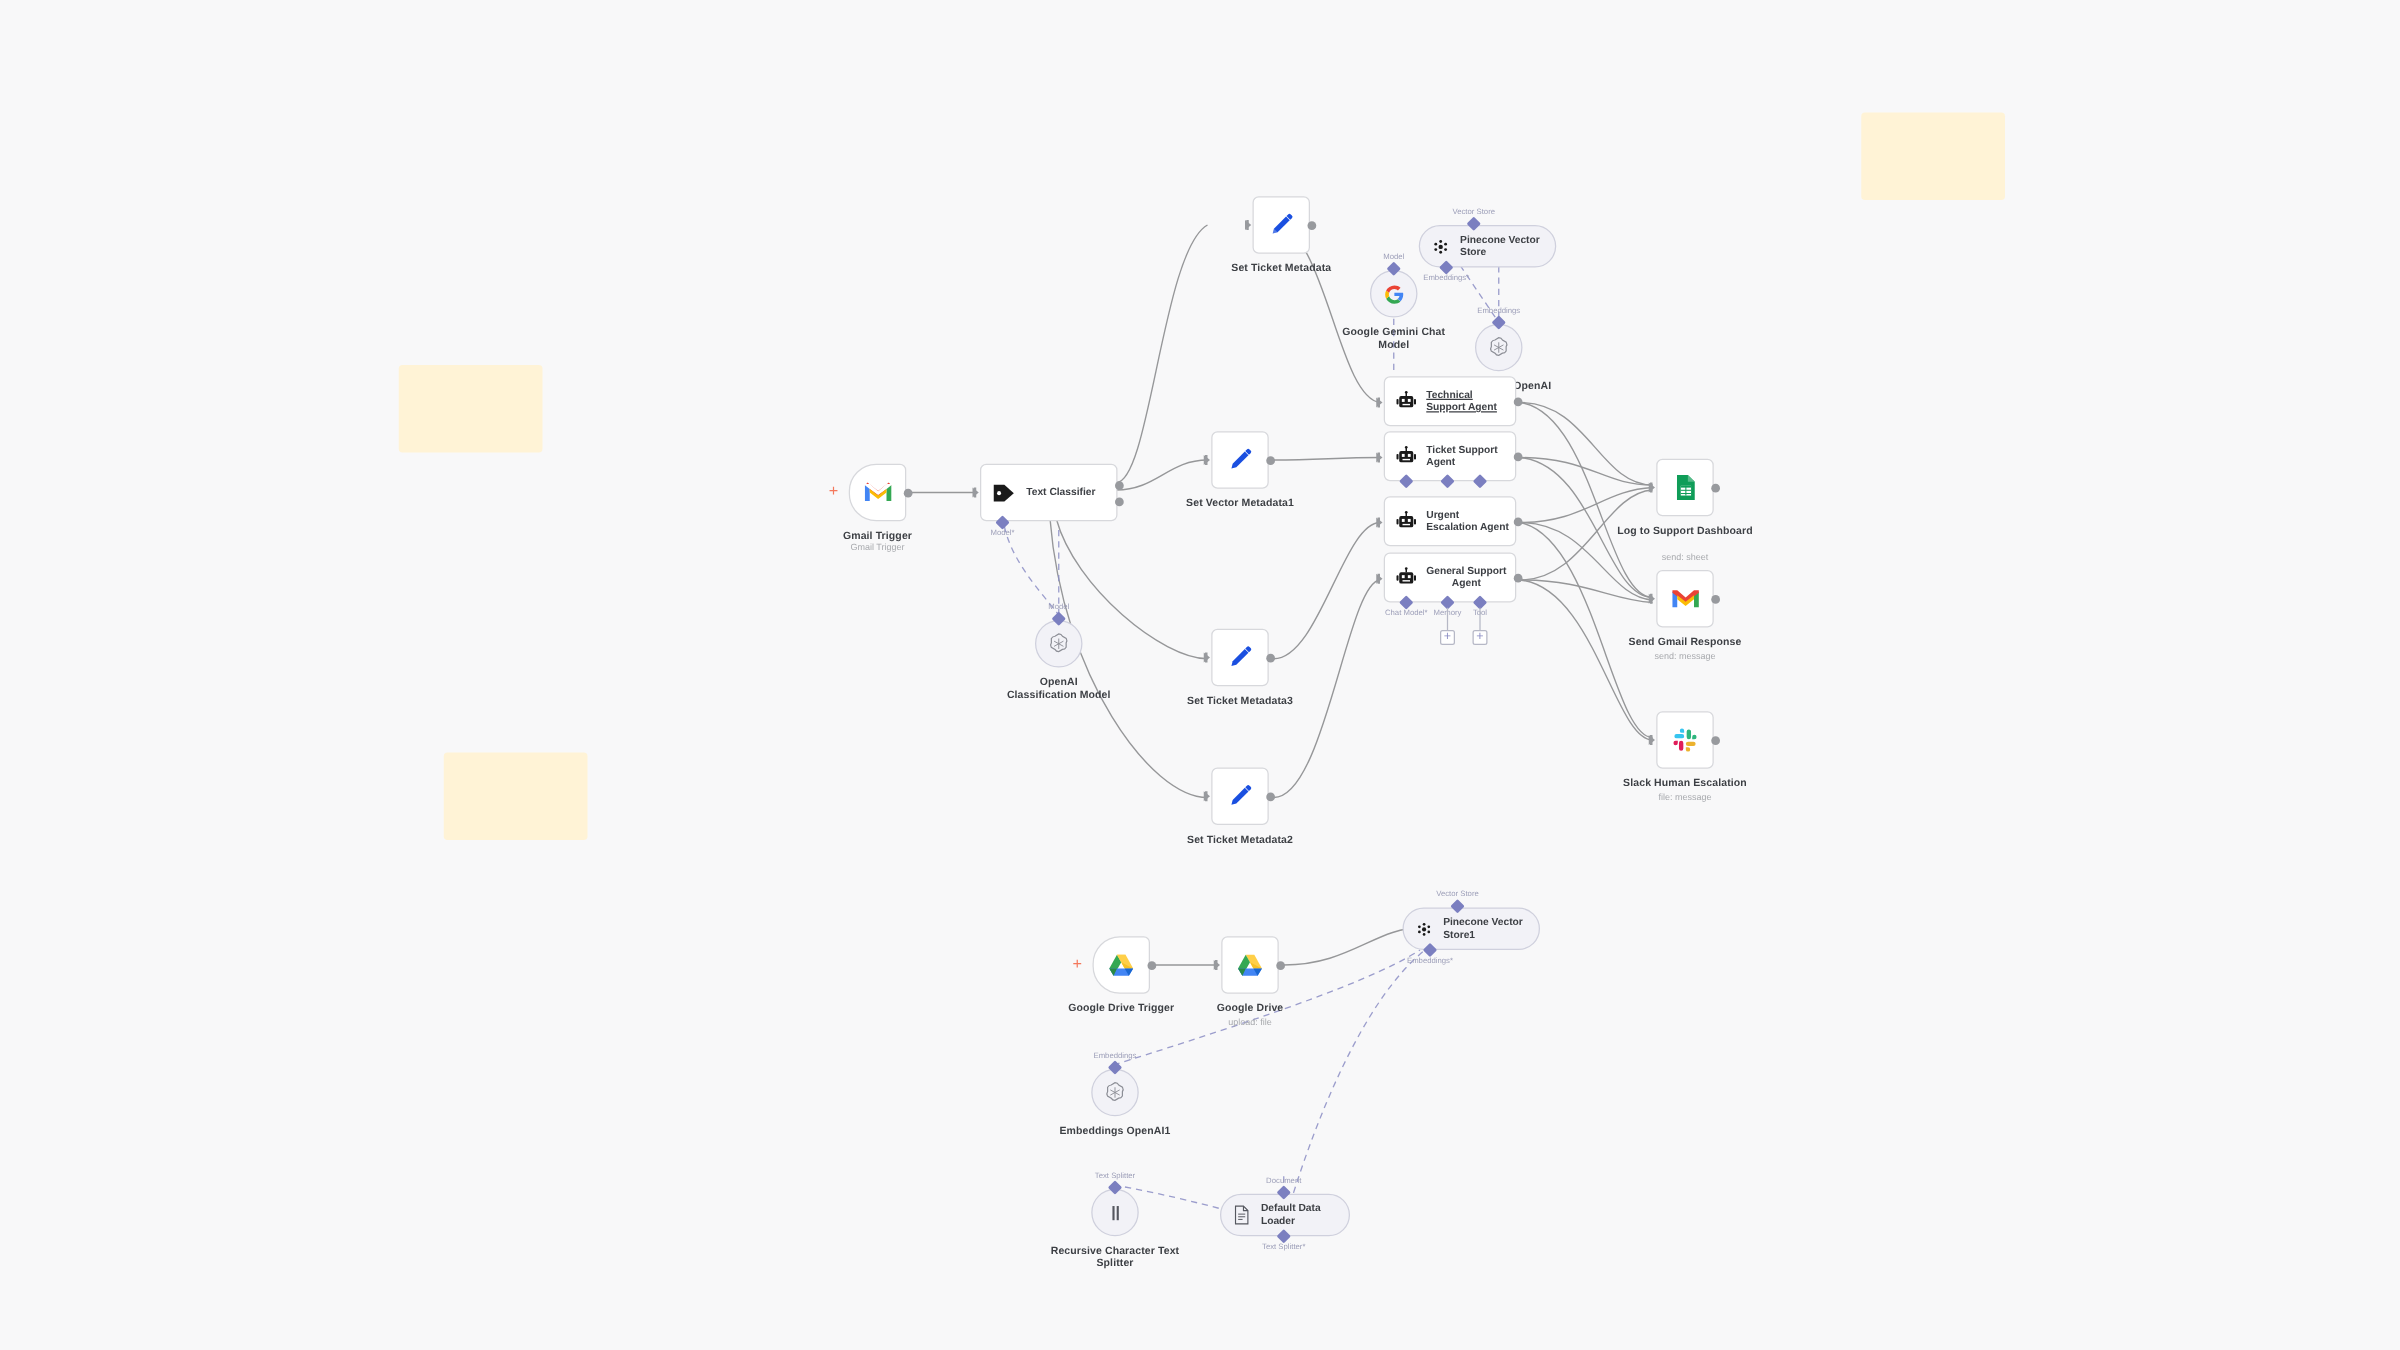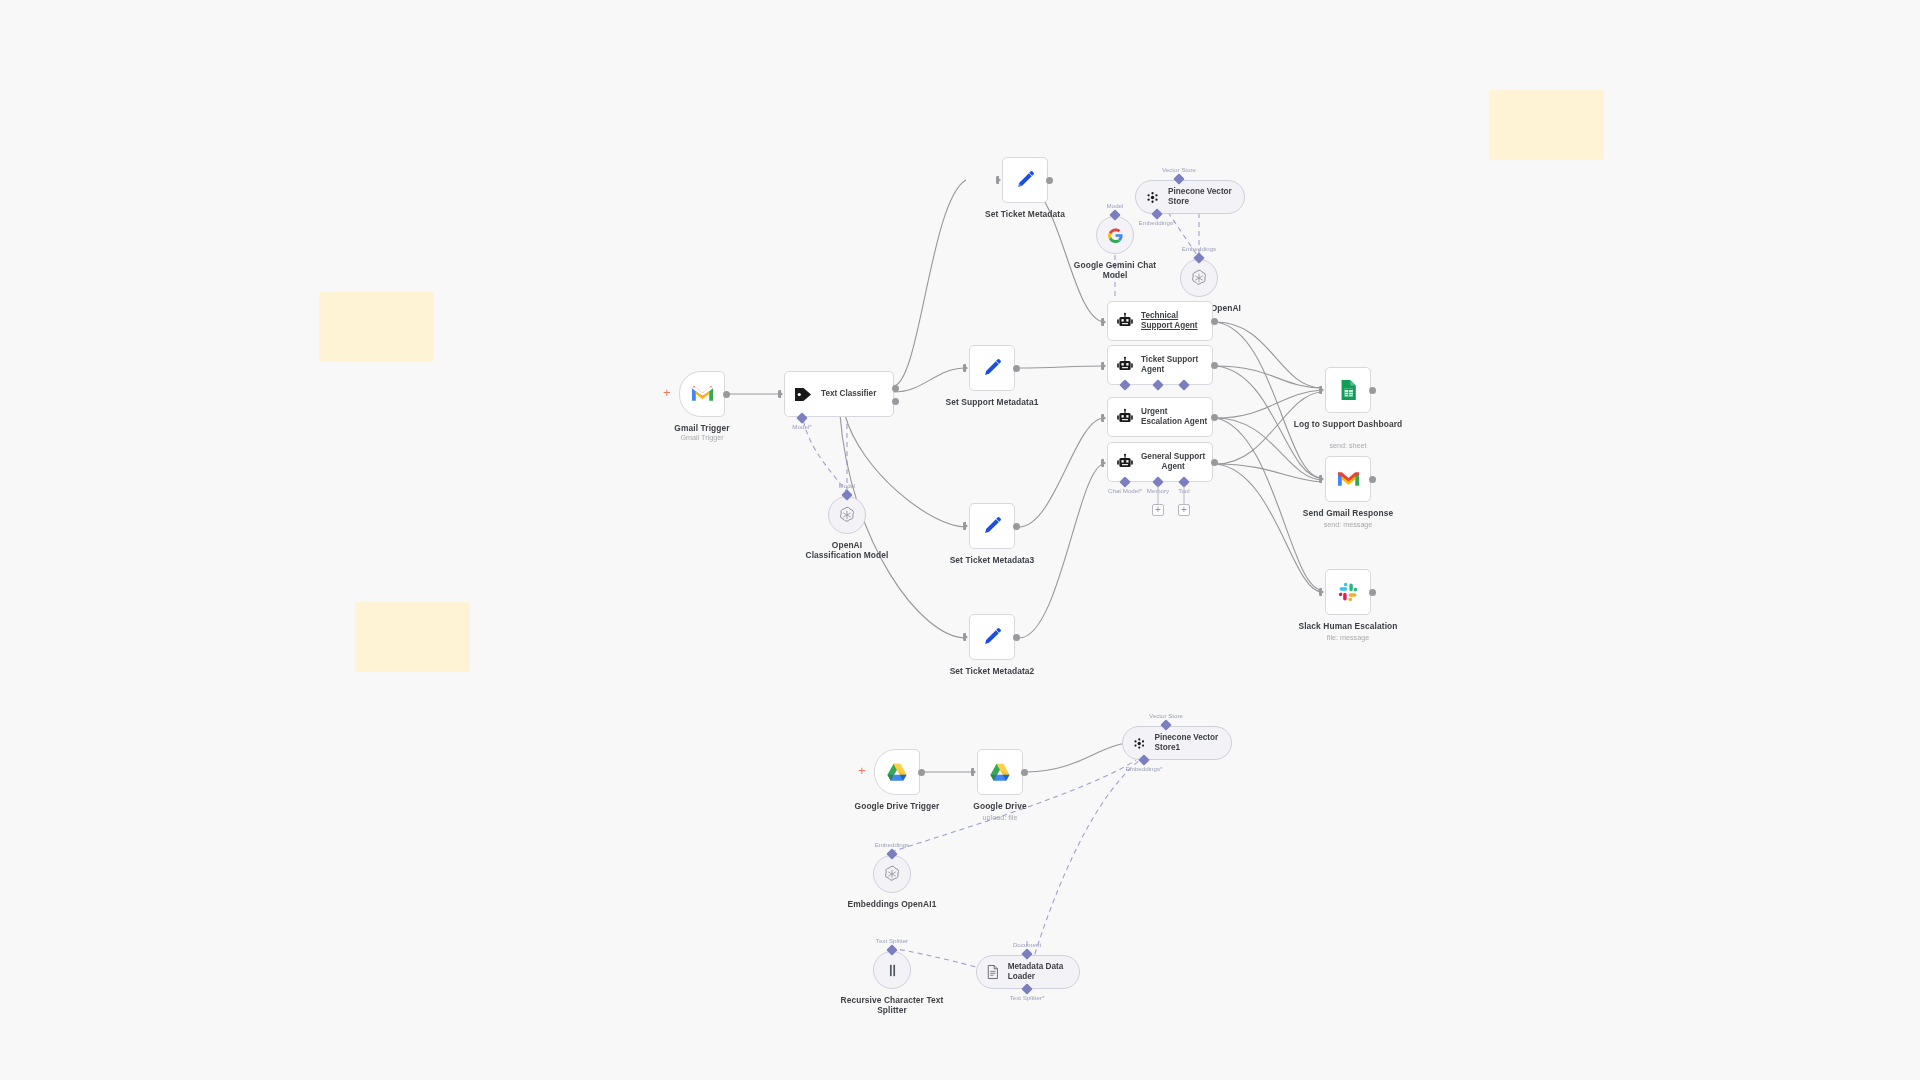--- a/index.html
+++ b/index.html
@@ -211,21 +211,21 @@
 
   <div class="node" style="left:969px;top:345px;">
     <div class="port-in" style="left:-6px;top:19px;"></div>
     <div class="nbox square">
       <svg class="ico" width="22" height="22" viewBox="0 0 24 24">
         <path d="M4.5 19.5 L5.6 15.2 L16.2 4.6 L19.4 7.8 L8.8 18.4 Z" fill="#1a4fe0"></path>
         <path d="M16.6 4.2 L18 2.8 a1.6 1.6 0 0 1 2.3 0 l1 1 a1.6 1.6 0 0 1 0 2.3 L19.8 7.4 Z" fill="#1a4fe0"></path>
       </svg>
     </div>
     <div class="port-out" style="left:44px;top:20px;"></div>
-    <div class="ncap">Set Support Metadata1</div>
+    <div class="ncap">Set Vector Metadata1</div>
   </div>
 
   <div class="node" style="left:969px;top:503px;">
     <div class="port-in" style="left:-6px;top:19px;"></div>
     <div class="nbox square">
       <svg class="ico" width="22" height="22" viewBox="0 0 24 24">
         <path d="M4.5 19.5 L5.6 15.2 L16.2 4.6 L19.4 7.8 L8.8 18.4 Z" fill="#1a4fe0"></path>
         <path d="M16.6 4.2 L18 2.8 a1.6 1.6 0 0 1 2.3 0 l1 1 a1.6 1.6 0 0 1 0 2.3 L19.8 7.4 Z" fill="#1a4fe0"></path>
       </svg>
     </div>
@@ -508,19 +508,19 @@
 
   <div class="node" style="left:976px;top:955px;">
     <div class="port-d" style="left:47px;top:-5px;"></div>
     <div class="plabel" style="left:51px;top:-14px;">Document</div>
     <div class="pill" style="width:104px;">
       <svg class="ico" width="14" height="16" viewBox="0 0 18 22">
         <path d="M2 1 L11 1 L16 6 L16 21 L2 21 Z" fill="none" stroke="#55575f" stroke-width="1.3"></path>
         <path d="M11 1 L11 6 L16 6" fill="none" stroke="#55575f" stroke-width="1.3"></path>
         <path d="M5 10 L13 10 M5 13 L13 13 M5 16 L10 16" stroke="#55575f" stroke-width="1.1"></path>
       </svg>
-      <span class="nlabel">Metadata Data Loader</span>
+      <span class="nlabel">Default Data Loader</span>
     </div>
     <div class="port-d" style="left:47px;top:30px;"></div>
     <div class="plabel" style="left:51px;top:39px;">Text Splitter*</div>
   </div>
 
 </div>
 
 </body></html>

